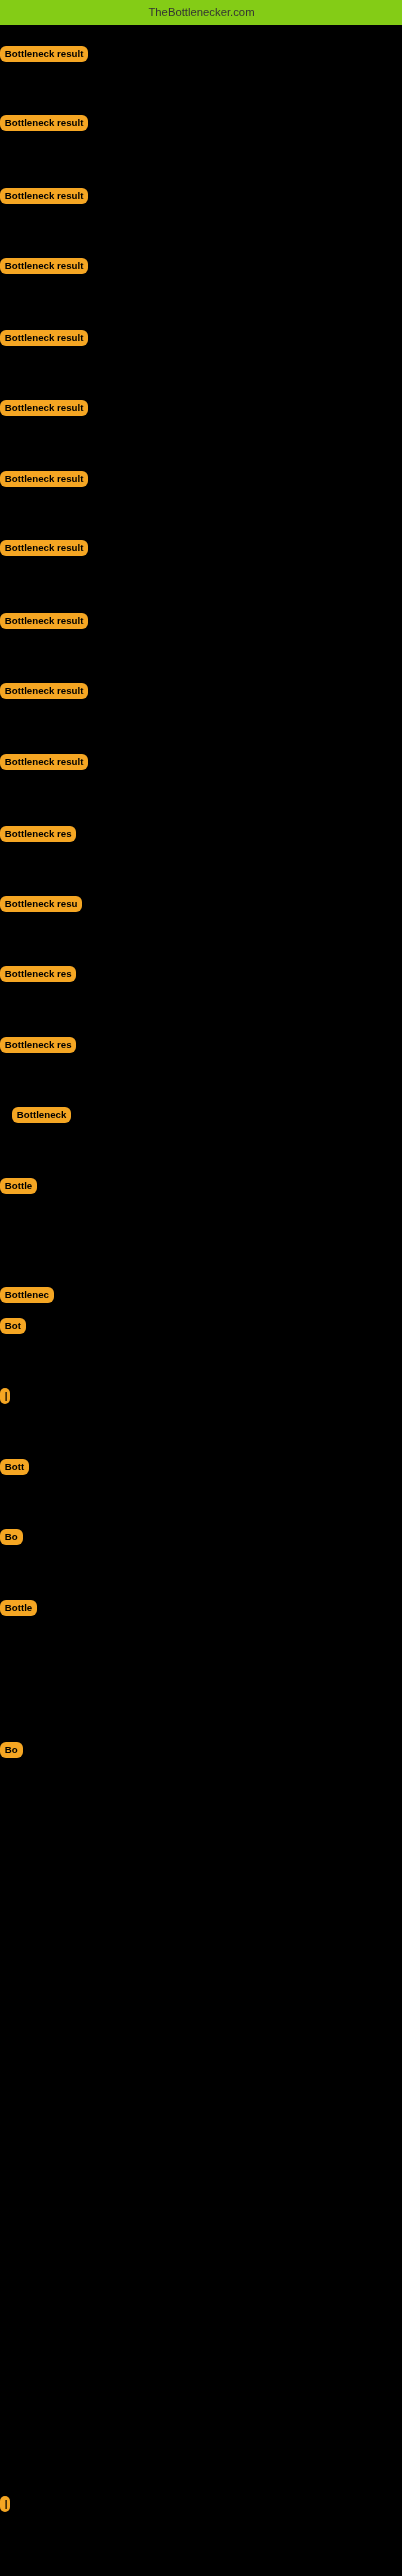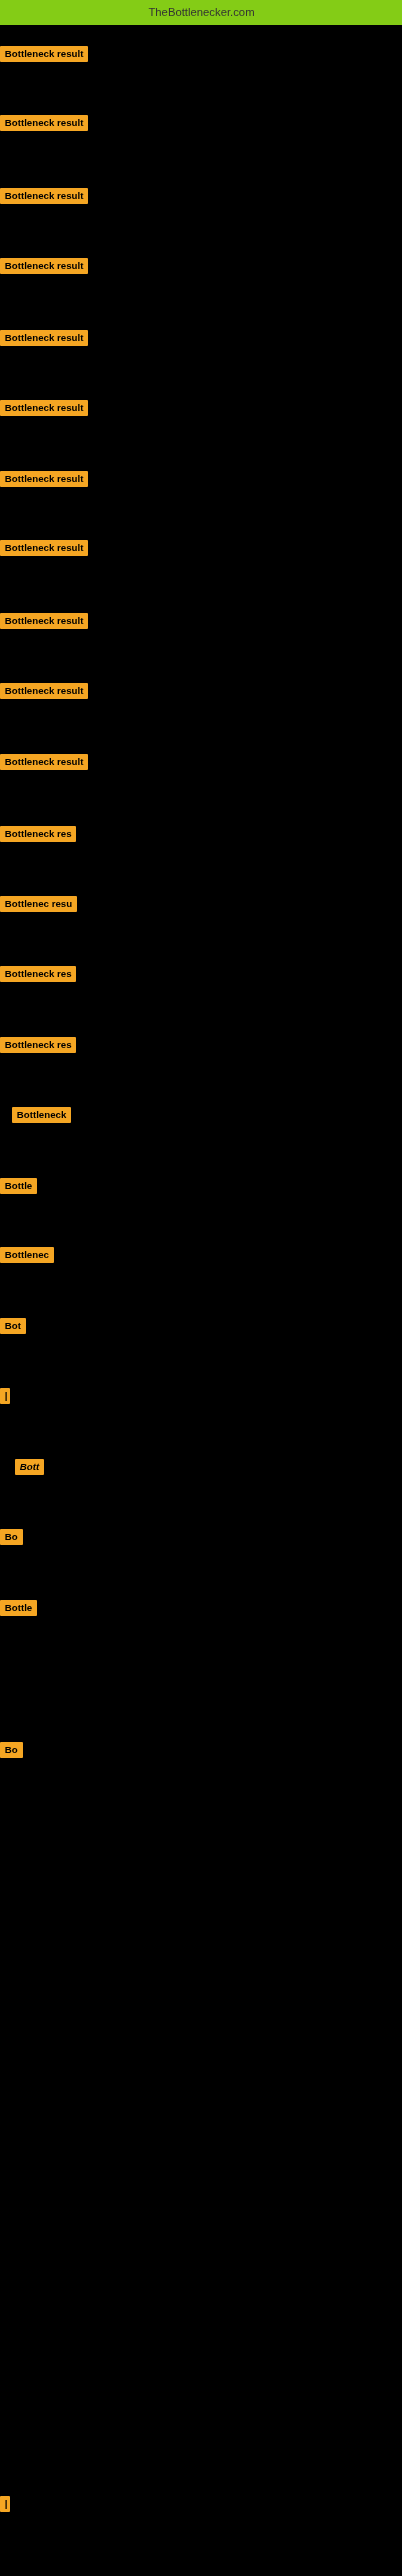--- a/index.html
+++ b/index.html
@@ -21,21 +21,21 @@
       padding: 6.4px 0;
       background: #84cc16;
     }
     .bottleneck-badge {
       display: inline-block;
       background-color: #f5a623;
       color: #000000;
       font-size: 9.7px;
       font-weight: bold;
       padding: 2.4px 4.8px;
-      border-radius: 1px;
+      border-radius: 6px;
       white-space: nowrap;
       overflow: hidden;
     }
     .result-row {
       position: absolute;
       left: 0;
     }
   </style>
 </head>
 <body>
@@ -48,27 +48,27 @@
     <div class="result-row" style="top: 188px; left: 0px;"><span class="bottleneck-badge" style="max-width: 122px;">Bottleneck result</span></div>
     <div class="result-row" style="top: 258px; left: 0px;"><span class="bottleneck-badge" style="max-width: 120px;">Bottleneck result</span></div>
     <div class="result-row" style="top: 330px; left: 0px;"><span class="bottleneck-badge" style="max-width: 121px;">Bottleneck result</span></div>
     <div class="result-row" style="top: 400px; left: 0px;"><span class="bottleneck-badge" style="max-width: 117px;">Bottleneck result</span></div>
     <div class="result-row" style="top: 471px; left: 0px;"><span class="bottleneck-badge" style="max-width: 117px;">Bottleneck result</span></div>
     <div class="result-row" style="top: 540px; left: 0px;"><span class="bottleneck-badge" style="max-width: 117px;">Bottleneck result</span></div>
     <div class="result-row" style="top: 613px; left: 0px;"><span class="bottleneck-badge" style="max-width: 117px;">Bottleneck result</span></div>
     <div class="result-row" style="top: 683px; left: 0px;"><span class="bottleneck-badge" style="max-width: 117px;">Bottleneck result</span></div>
     <div class="result-row" style="top: 754px; left: 0px;"><span class="bottleneck-badge" style="max-width: 117px;">Bottleneck result</span></div>
     <div class="result-row" style="top: 826px; left: 0px;"><span class="bottleneck-badge" style="max-width: 105px;">Bottleneck res</span></div>
-    <div class="result-row" style="top: 896px; left: 0px;"><span class="bottleneck-badge" style="max-width: 97px;">Bottlenec resu</span></div>
+    <div class="result-row" style="top: 896px; left: 0px;"><span class="bottleneck-badge" style="max-width: 97px;">Bottleneck resu</span></div>
     <div class="result-row" style="top: 966px; left: 0px;"><span class="bottleneck-badge" style="max-width: 93px;">Bottleneck res</span></div>
     <div class="result-row" style="top: 1037px; left: 0px;"><span class="bottleneck-badge" style="max-width: 89px;">Bottleneck res</span></div>
     <div class="result-row" style="top: 1107px; left: 12px;"><span class="bottleneck-badge" style="max-width: 72px;">Bottleneck</span></div>
     <div class="result-row" style="top: 1178px; left: 0px;"><span class="bottleneck-badge" style="max-width: 48px;">Bottle</span></div>
-    <div class="result-row" style="top: 1247px; left: 0px;"><span class="bottleneck-badge" style="max-width: 64px;">Bottlenec</span></div>
+    <div class="result-row" style="top: 1247px; left: 0px;"><span class="bottleneck-badge" style="max-width: 64px; margin-top: 40px;">Bottlenec</span></div>
     <div class="result-row" style="top: 1318px; left: 0px;"><span class="bottleneck-badge" style="max-width: 32px;">Bot</span></div>
     <div class="result-row" style="top: 1388px; left: 0px;"><span class="bottleneck-badge" style="max-width: 8px;">|</span></div>
-    <div class="result-row" style="top: 1459px; left: 15px; font-style: italic;"><span class="bottleneck-badge" style="max-width: 36px;">Bott</span></div>
+    <div class="result-row" style="top: 1459px; left: 0px;"><span class="bottleneck-badge" style="max-width: 36px;">Bott</span></div>
     <div class="result-row" style="top: 1529px; left: 0px;"><span class="bottleneck-badge" style="max-width: 24px;">Bo</span></div>
     <div class="result-row" style="top: 1600px; left: 0px;"><span class="bottleneck-badge" style="max-width: 44px;">Bottle</span></div>
     <div class="result-row" style="top: 1742px; left: 0px;"><span class="bottleneck-badge" style="max-width: 24px;">Bo</span></div>
     <div class="result-row" style="top: 2496px; left: 0px;"><span class="bottleneck-badge" style="max-width: 8px;">|</span></div>
   </div>
 
 
 </body></html>

